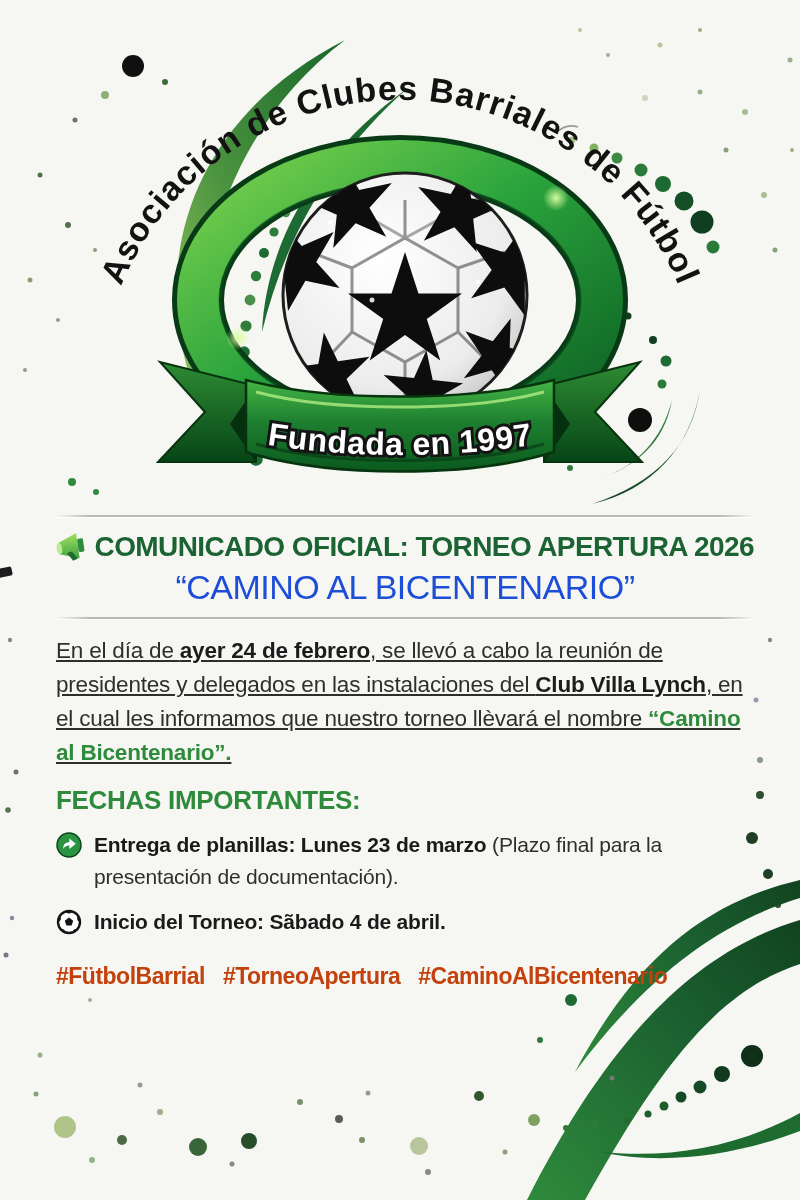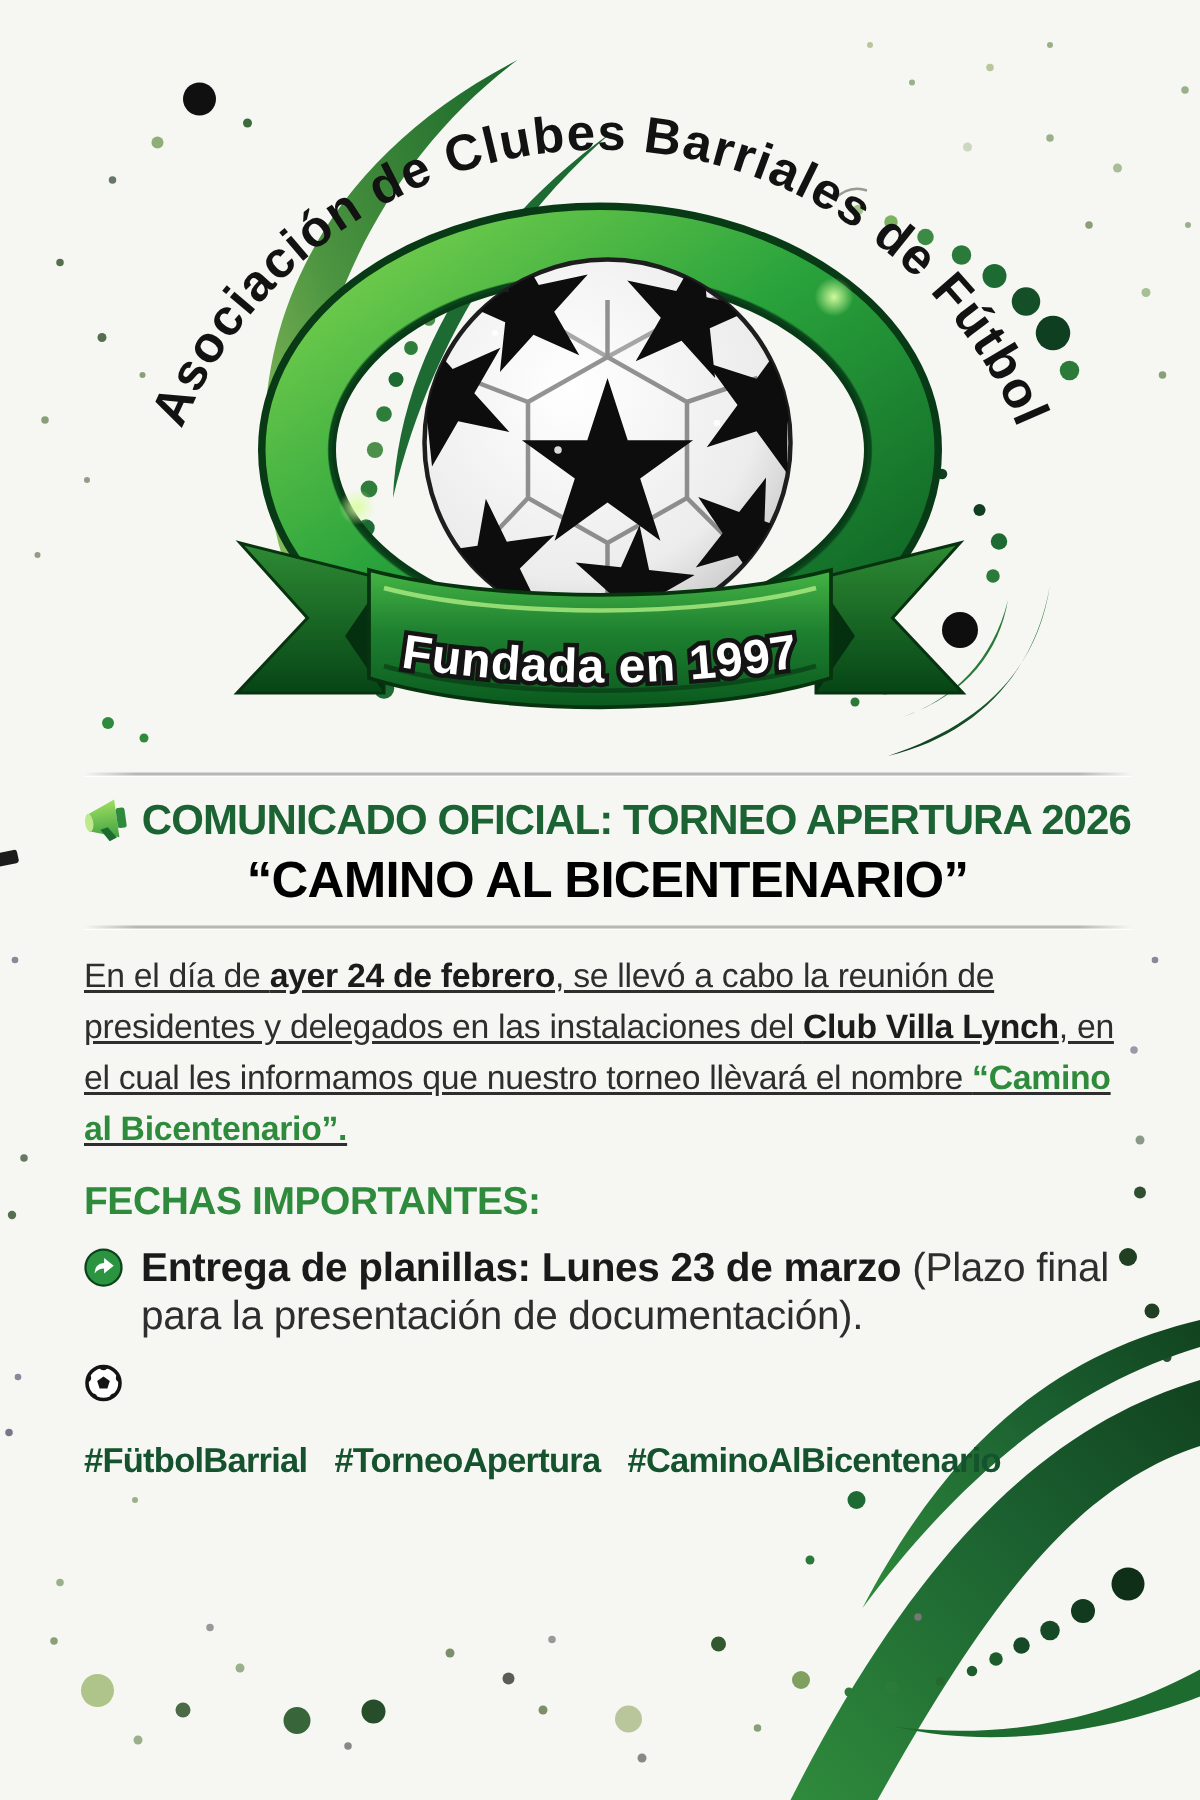--- a/index.html
+++ b/index.html
@@ -17,36 +17,36 @@
     background:linear-gradient(90deg, rgba(150,150,148,0), #b7b7b3 5%, #b7b7b3 95%, rgba(150,150,148,0));
     box-shadow:0 1px 0 rgba(255,255,255,.85);
     margin-top:10px;
   }
   .title-row { display:flex; align-items:center; justify-content:center; gap:3px; margin-top:12px; }
   .title-row h1 {
     margin:0; font-size:28px; font-weight:700; letter-spacing:-0.6px;
     color:#1c6333; white-space:nowrap;
   }
   .subtitle {
-    margin:3px 0 0; text-align:center; font-size:34px; font-weight:700;
-    letter-spacing:-0.5px; color:#000000;
+    margin:3px 0 0; text-align:center; font-size:34px; font-weight:400;
+    letter-spacing:-0.5px; color:#1d4ed8;
   }
   p.intro, p.closing {
     margin:15px 0 0; font-size:22.5px; line-height:34px; color:#2e2e2e; letter-spacing:-0.2px;text-decoration:underline;
   }
   .b { font-weight:700; color:#1c1c1c; }
   .green-b { font-weight:700; color:#2e8b3c; }
   h3.fechas { margin:15px 0 0; font-size:26px; font-weight:700; color:#2e8b3c; letter-spacing:-0.3px; }
   ul.date-list { list-style:none; margin:10px 0 0; padding:0; }
   ul.date-list li { display:flex; align-items:flex-start; gap:12px; margin-top:13px; }
   .bullet-icon { flex:0 0 auto; margin-top:3px; line-height:0; }
-  .li-text { font-size:27px; line-height:32px; color:#2e2e2e; letter-spacing:-0.2px; }
+  .li-text { font-size:21px; line-height:32px; color:#2e2e2e; letter-spacing:-0.2px; }
   .li-text .b { color:#1a1a1a; }
   p.closing { margin-top:19px; }
-  .hashtags { margin-top:19px; font-size:23px; font-weight:700; color:#14532d; letter-spacing:-0.5px; line-height:38px; }
+  .hashtags { margin-top:19px; font-size:23px; font-weight:700; color:#c2410c; letter-spacing:-0.5px; line-height:38px; }
   .tag { margin-right:18px; white-space:nowrap; }
 
   .arc-text    { font:700 34px "Liberation Sans", sans-serif; fill:#121212; letter-spacing:1px; }
   .ribbon-text { font:700 32px "Liberation Sans", sans-serif; fill:#ffffff; stroke:#141414; stroke-width:6px; paint-order:stroke; letter-spacing:0.5px; }
 </style>
 </head>
 <body>
 
 <div class="page">
 
@@ -340,20 +340,21 @@
             <g clip-path="url(#bclip)" fill="#141414">
               <path d="M13,8.6 L17.2,11.7 15.6,16.6 10.4,16.6 8.8,11.7 Z"></path>
               <circle cx="13" cy="1.5" r="3"></circle>
                 <circle cx="24.2" cy="9.6" r="3"></circle>
               <circle cx="20" cy="23" r="3"></circle>
                 <circle cx="6" cy="23" r="3"></circle>
                 <circle cx="1.8" cy="9.6" r="3"></circle>
             </g>
           </svg>
         </span>
+        <span class="li-text"><span class="b">Inicio del Torneo: Sãbado 4 de abril.</span><span></span></span>
       </li>
     </ul>
 
 
     <div class="hashtags">
       <div class="tag-line"><span class="tag">#FütbolBarrial</span><span class="tag">#TorneoApertura</span><span class="tag">#CaminoAlBicentenario</span></div>
     </div>
 
   </div>
 </div>

